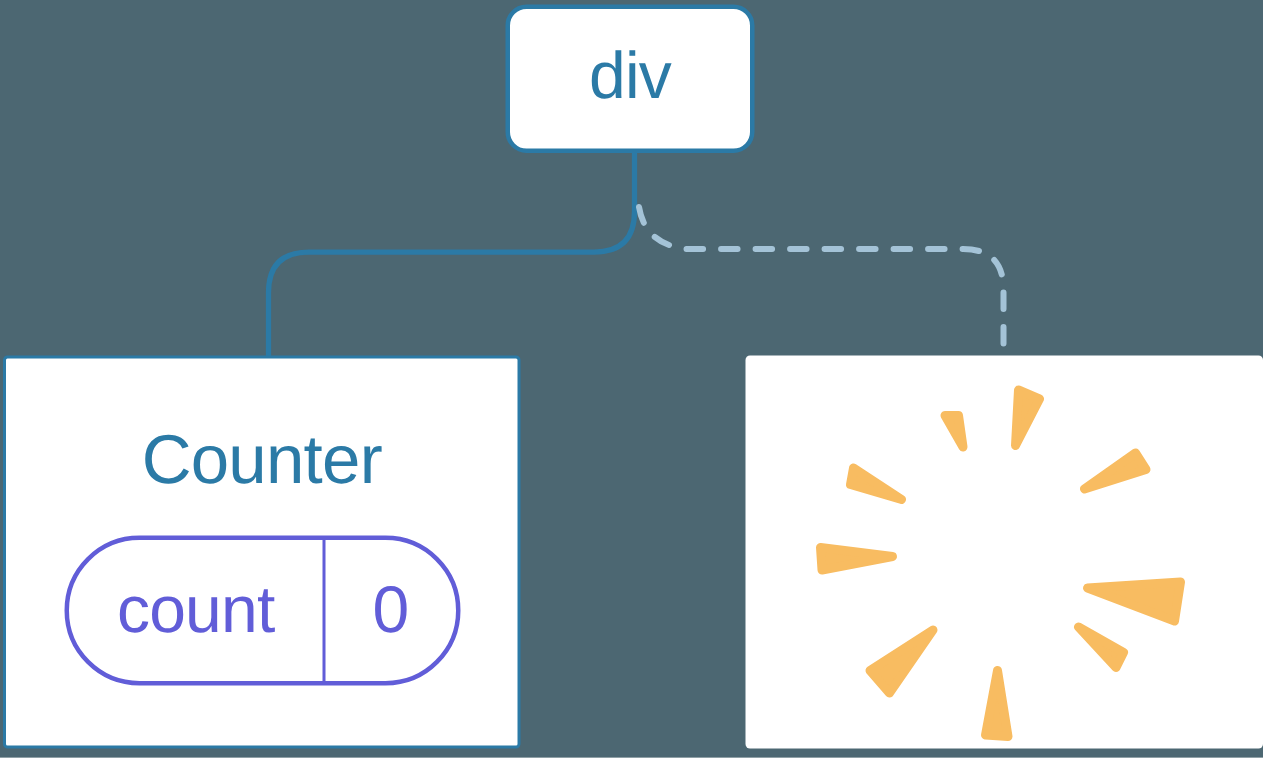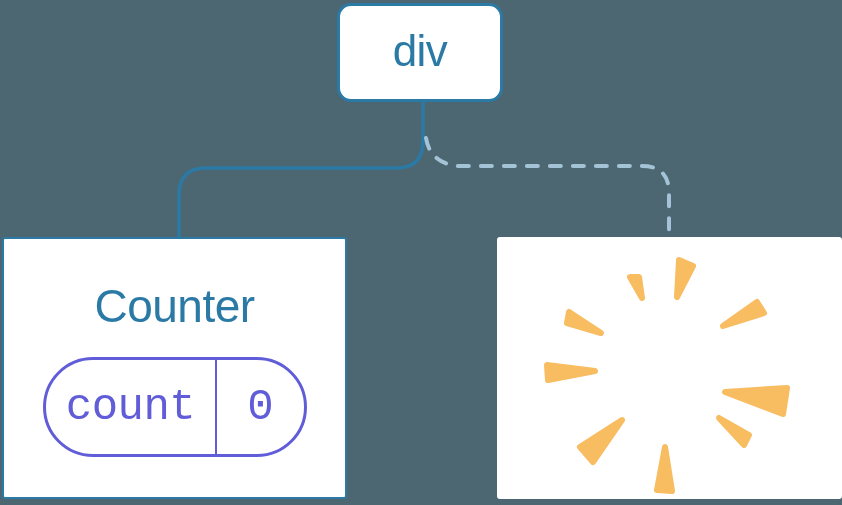--- a/index.html
+++ b/index.html
@@ -40,21 +40,21 @@
   .counter-title{
     position:absolute;left:0;top:44px;width:100%;
     text-align:center;color:var(--node-blue);
     font-size:46px;font-weight:500;letter-spacing:-0.5px;line-height:1;
   }
   .state-pill{
     position:absolute;left:39px;top:118px;width:264px;height:100px;
     border:3px solid var(--state-purple);border-radius:50px;
     background:var(--card-white);
     display:flex;align-items:stretch;
-    color:var(--state-purple);font-size:44px;font-family:Liberation Mono, monospace;
+    color:var(--state-purple);font-size:44px;
   }
   .state-key{
     width:171px;border-right:2.5px solid var(--state-purple);
     display:flex;align-items:center;justify-content:center;
     letter-spacing:-0.5px;
   }
   .state-value{
     flex:1;display:flex;align-items:center;justify-content:center;
   }
   .poof{position:absolute;left:0;top:0;width:100%;height:100%;}

